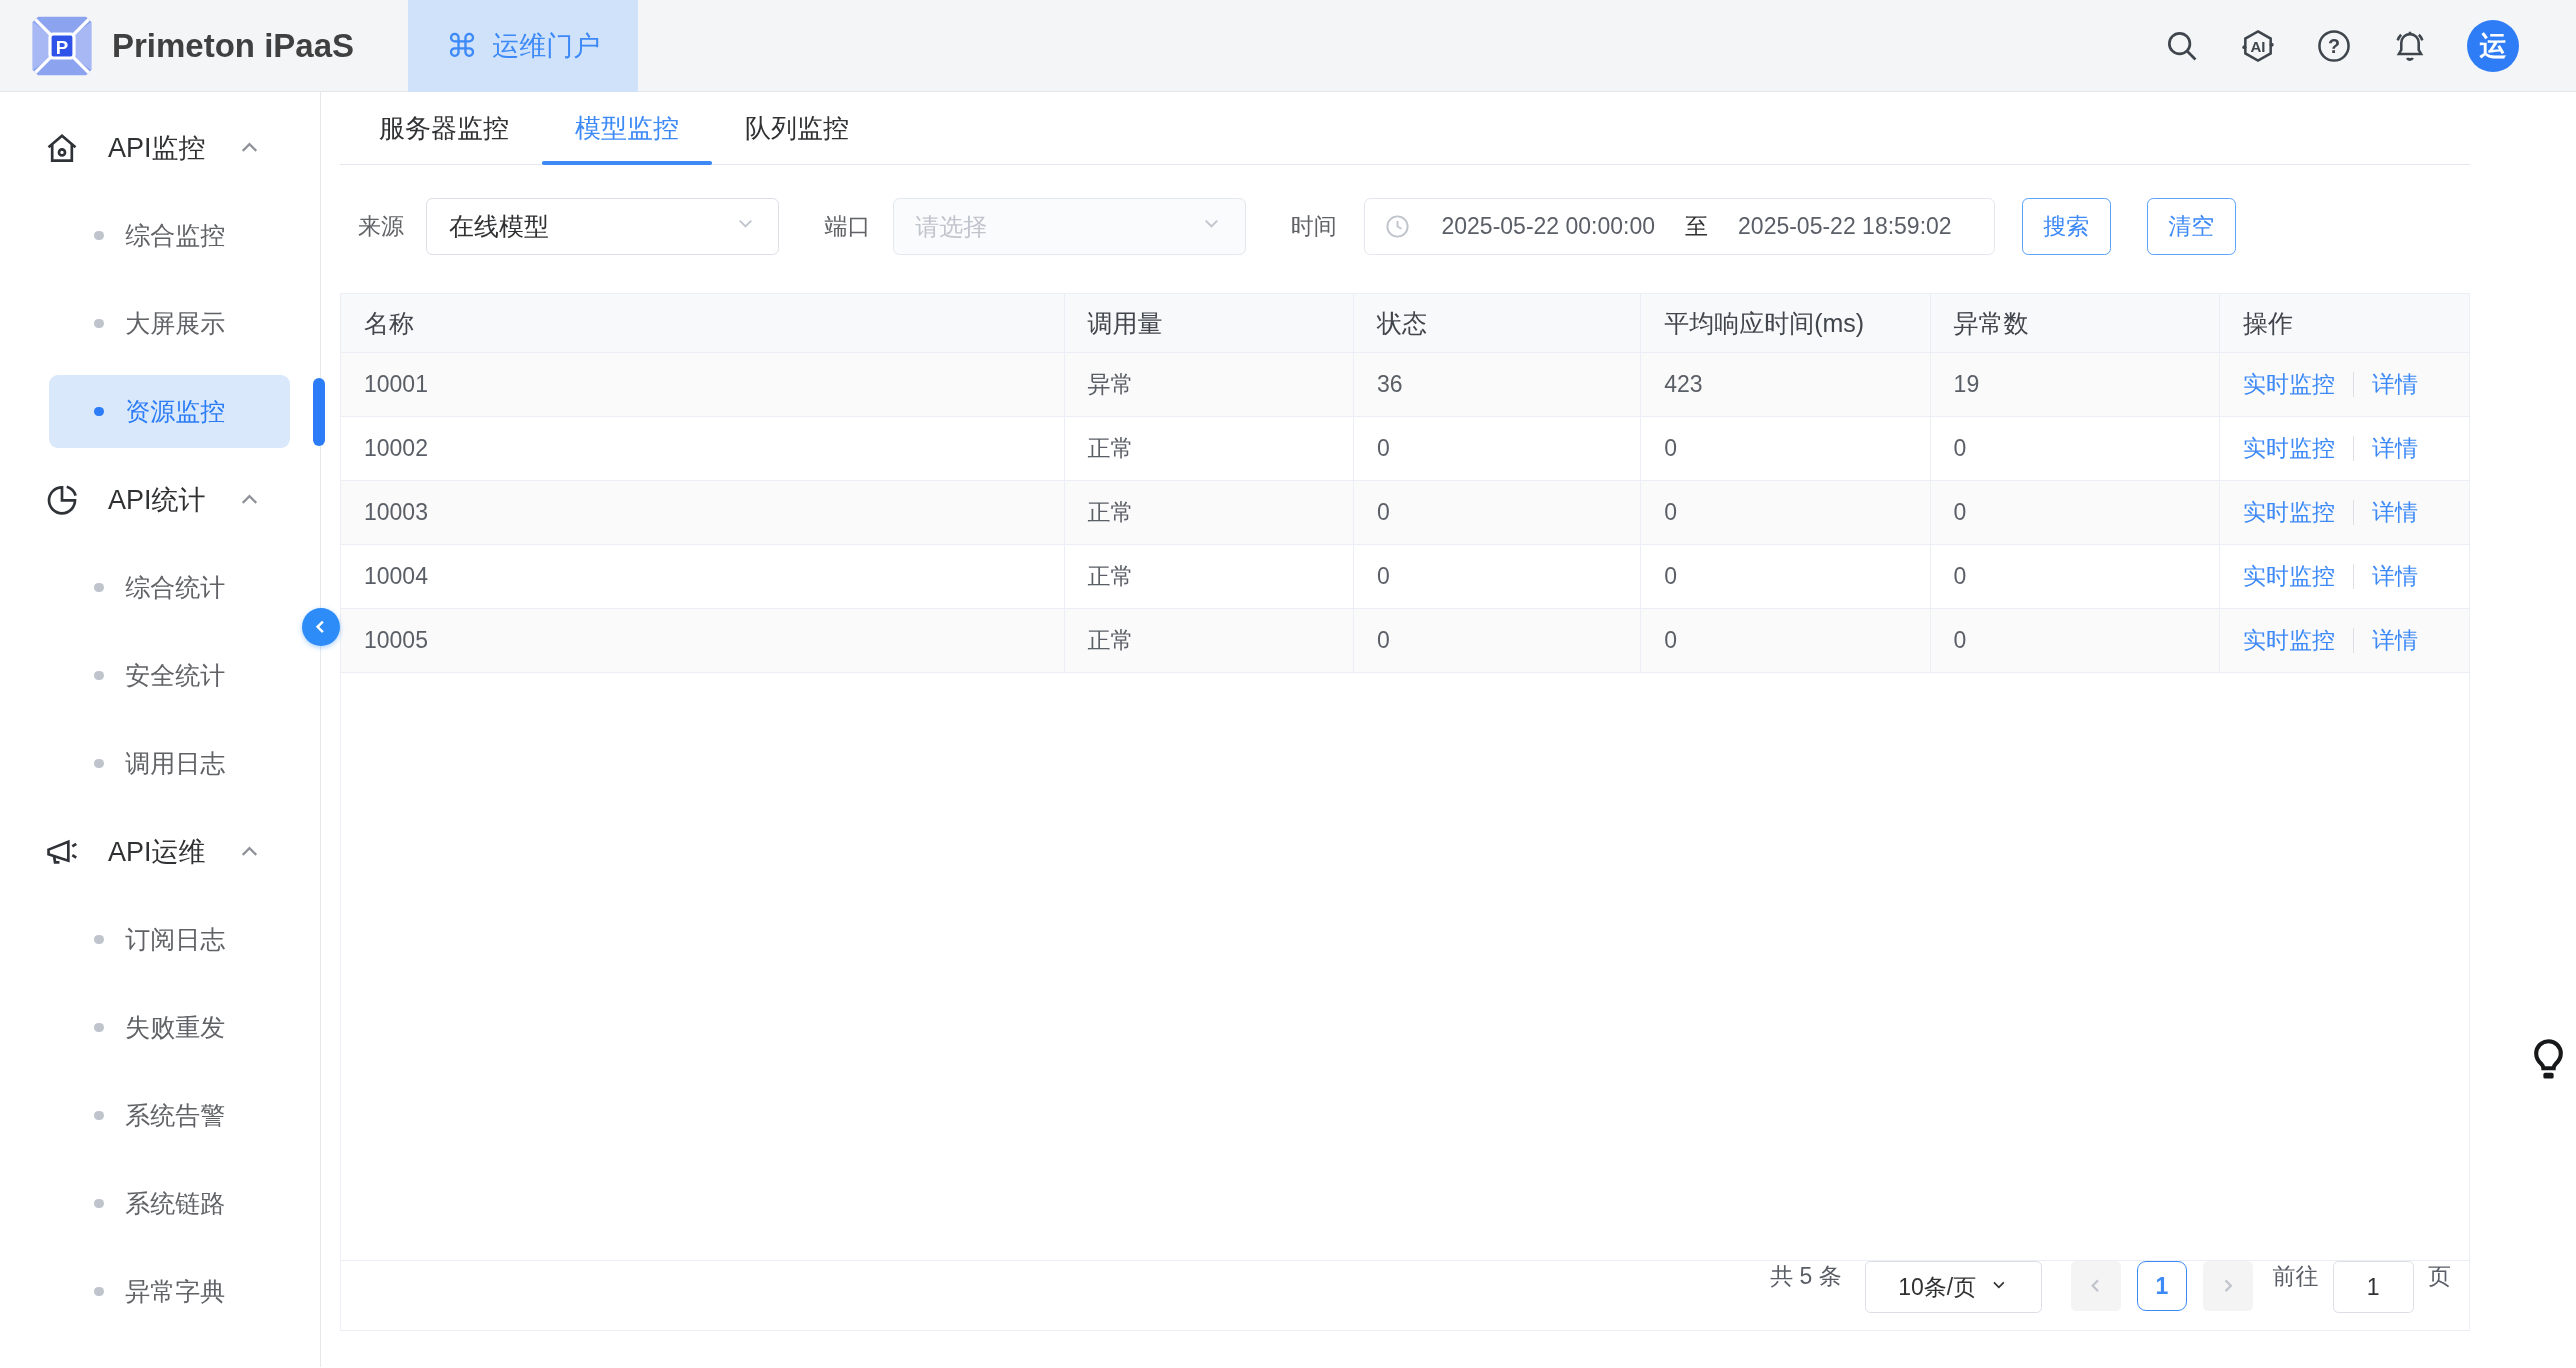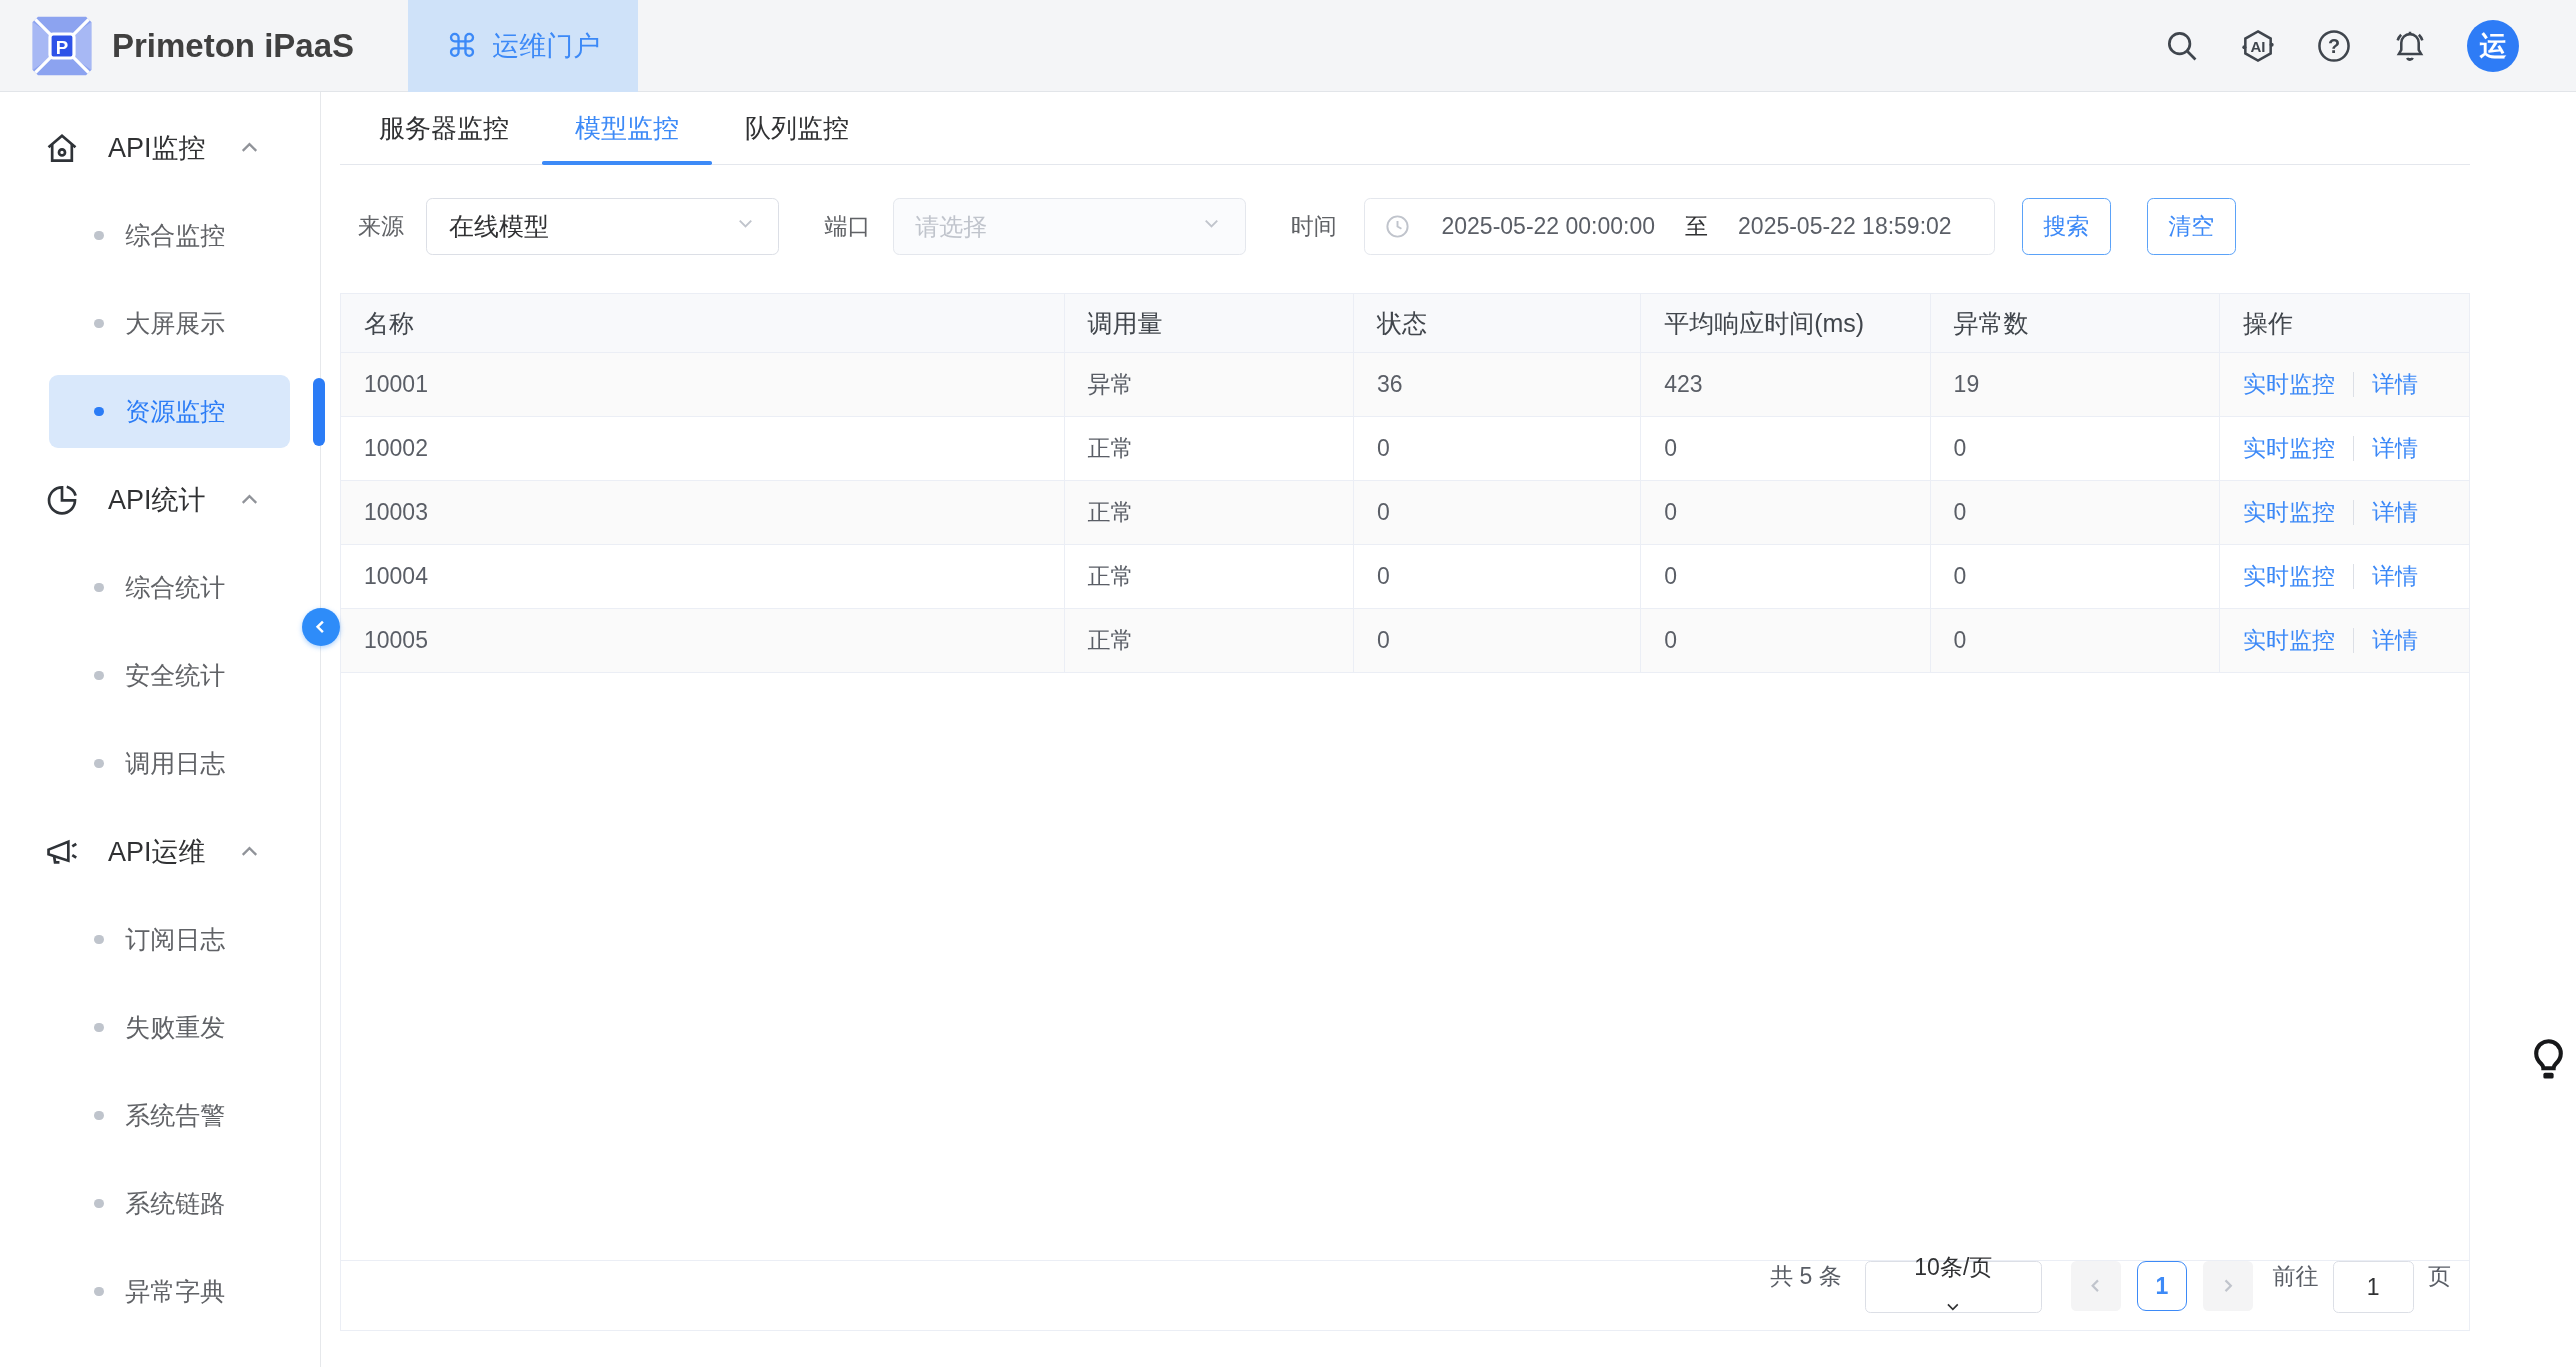--- a/index.html
+++ b/index.html
@@ -102,21 +102,21 @@
   .tlink { color:#3c89f7; cursor:pointer; white-space:nowrap; }
   .ldiv { width:0.9px; height:25px; background:#dcdfe6; margin:0 18px; flex:none; }
   .spacer { flex:1; }
 
   
   .pager { height:70px; border-top:0.9px solid #ebeef5; display:flex; 
            justify-content:flex-end; padding-right:18px; font-size:23px; color:#5a5e66; flex:none; }
   .ptotal { margin-right:23px; }
   .psize { width:177px; height:52px; border:0.9px solid #dcdfe6; border-radius:5.4px;
            display:flex; align-items:center; justify-content:center; gap:12.5px;
-           color:#303133; font-size:23px; margin-right:29px; cursor:pointer; background:#fff;flex-direction:column; }
+           color:#303133; font-size:23px; margin-right:29px; cursor:pointer; background:#fff; }
   .psize .chevd svg { width:19.7px; height:19.7px; }
   .pbtn { width:50px; height:50px; background:#f4f4f5; border-radius:5.4px; display:flex;
           align-items:center; justify-content:center; color:#c0c4cc; margin-right:16px; cursor:pointer; }
   .pbtn svg { width:21.5px; height:21.5px; }
   .ppage { width:50px; height:50px; background:#fff; border:1.8px solid #3d8af7; border-radius:9px;
            color:#3d8af7; font-weight:bold; display:flex; align-items:center;
            justify-content:center; margin-right:16px; cursor:pointer; }
   .pgoto { margin:0 14.3px 0 3.6px; }
   .pinput { width:81px; height:52px; border:0.9px solid #dcdfe6; border-radius:5.4px;
             text-align:center; font-size:23px; color:#303133; margin-right:14.3px;

